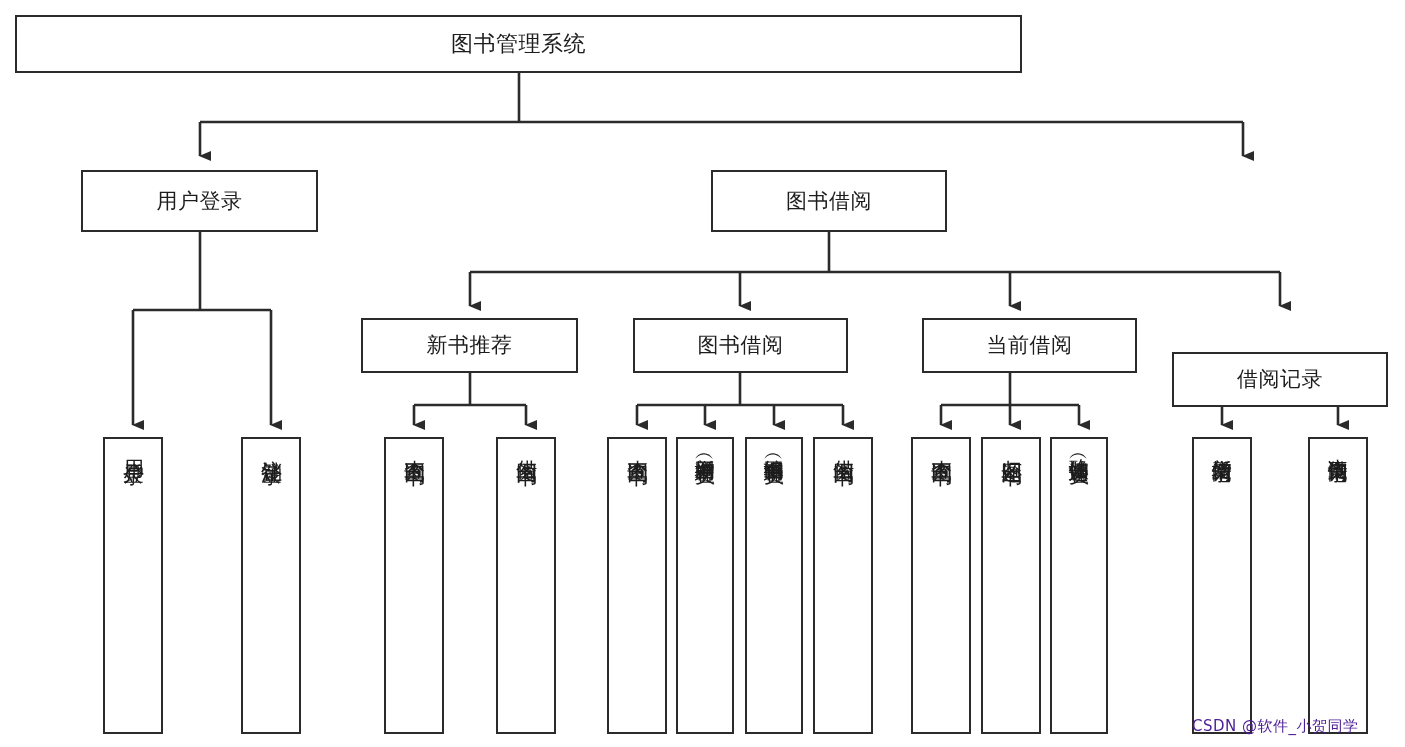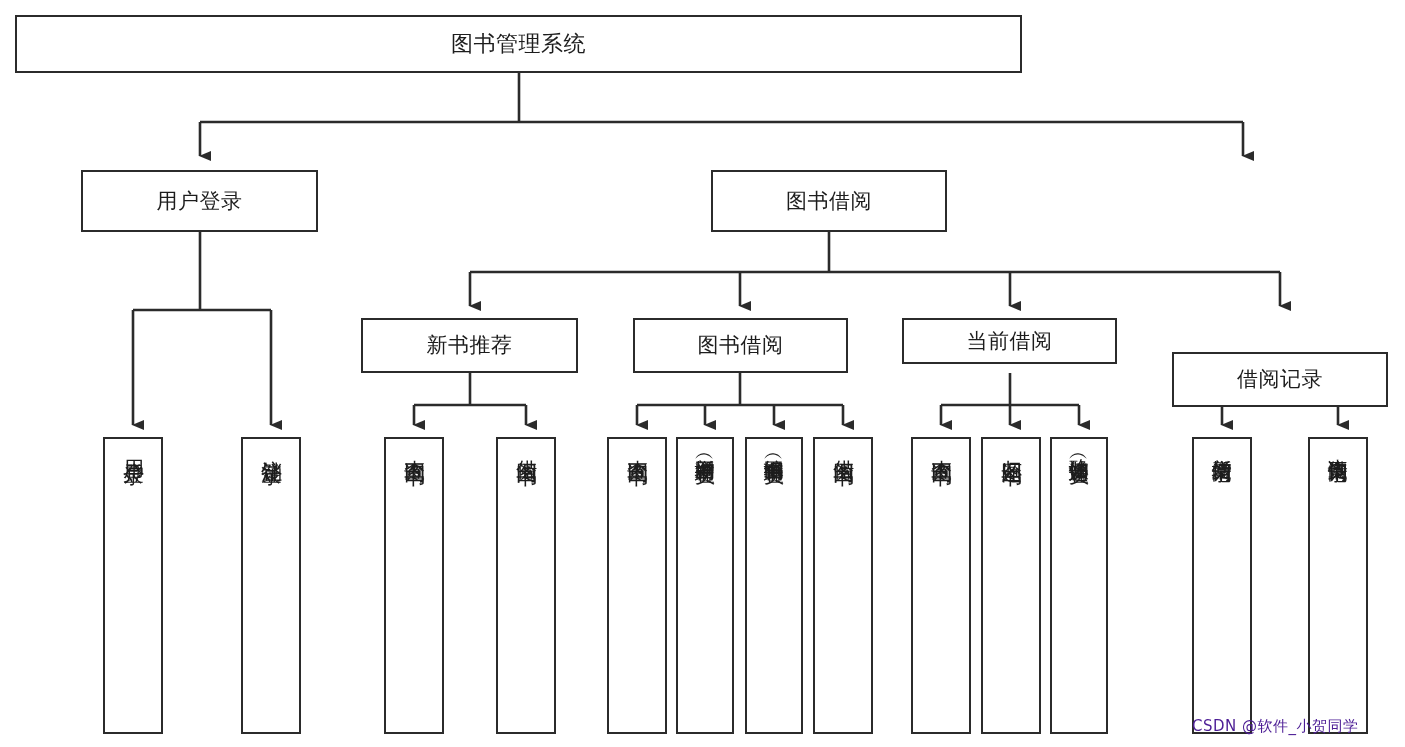--- a/index.html
+++ b/index.html
@@ -136,21 +136,21 @@
   </div>
 
   <div class="node" style="left:361px;top:318px;width:217px;height:55px;">
     <span class="label">新书推荐</span>
   </div>
 
   <div class="node" style="left:633px;top:318px;width:215px;height:55px;">
     <span class="label">图书借阅</span>
   </div>
 
-  <div class="node" style="left:902px;top:318px;width:215px;height:46px;">
+  <div class="node" style="left:922px;top:318px;width:215px;height:55px;">
     <span class="label">当前借阅</span>
   </div>
 
   <div class="node" style="left:1172px;top:318px;width:216px;height:55px;margin-top:34px;">
     <span class="label">借阅记录</span>
   </div>
 
   <div class="node leaf" style="left:103px;top:437px;width:60px;height:297px;">
     <span class="label">用户登录</span>
   </div>

